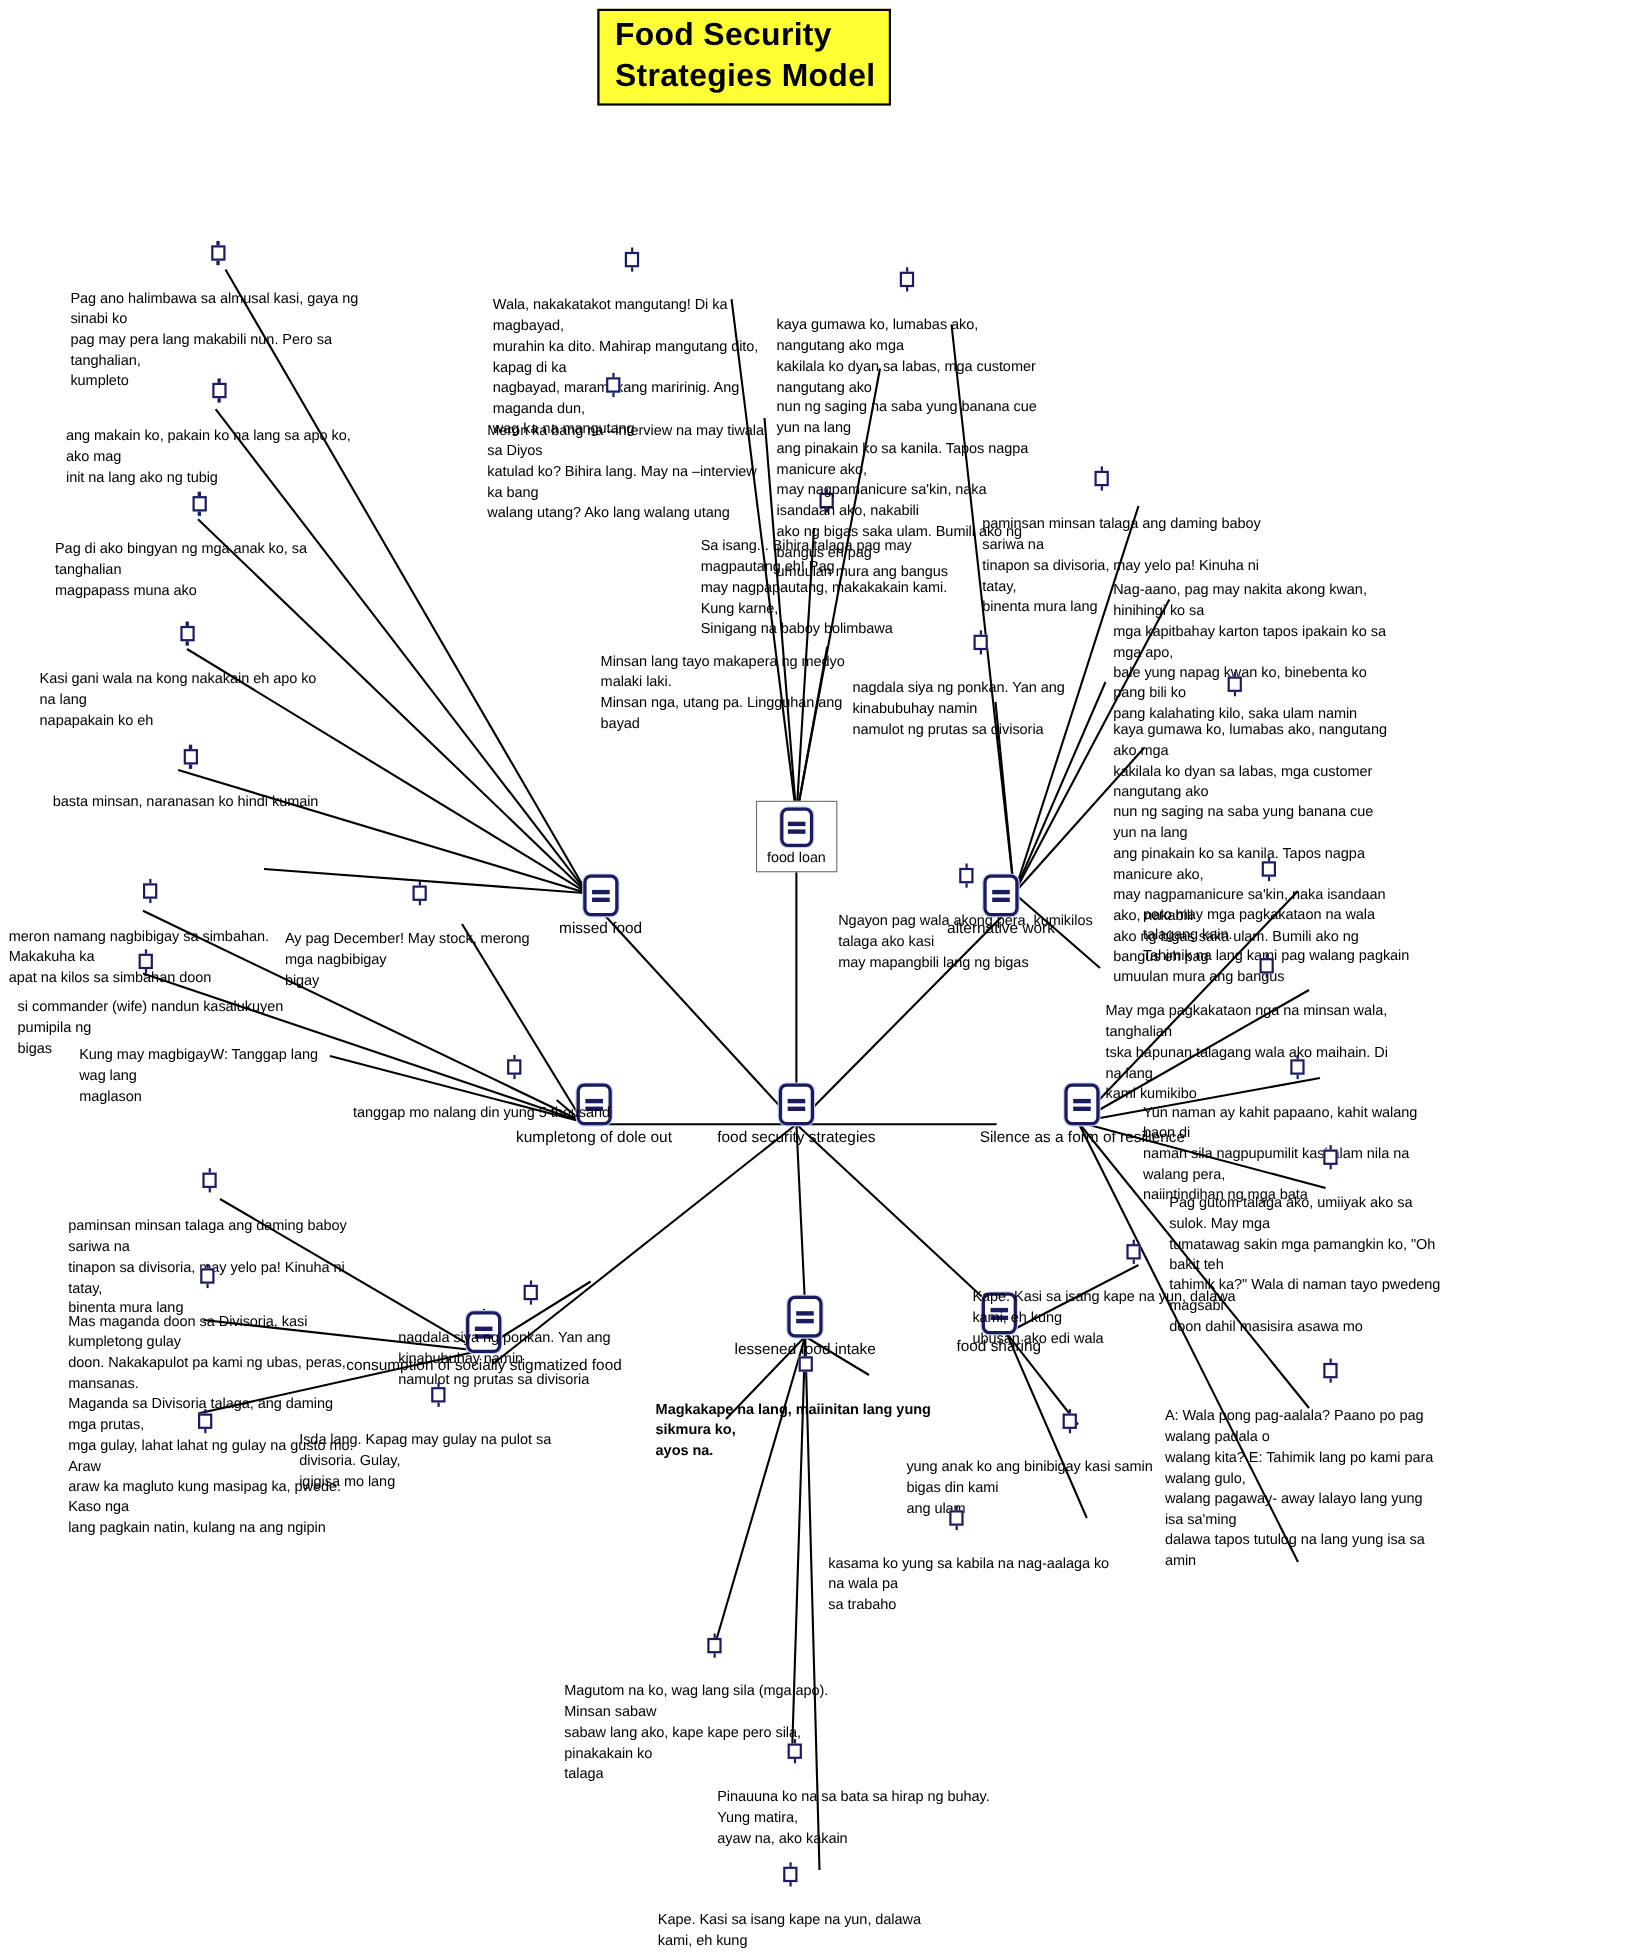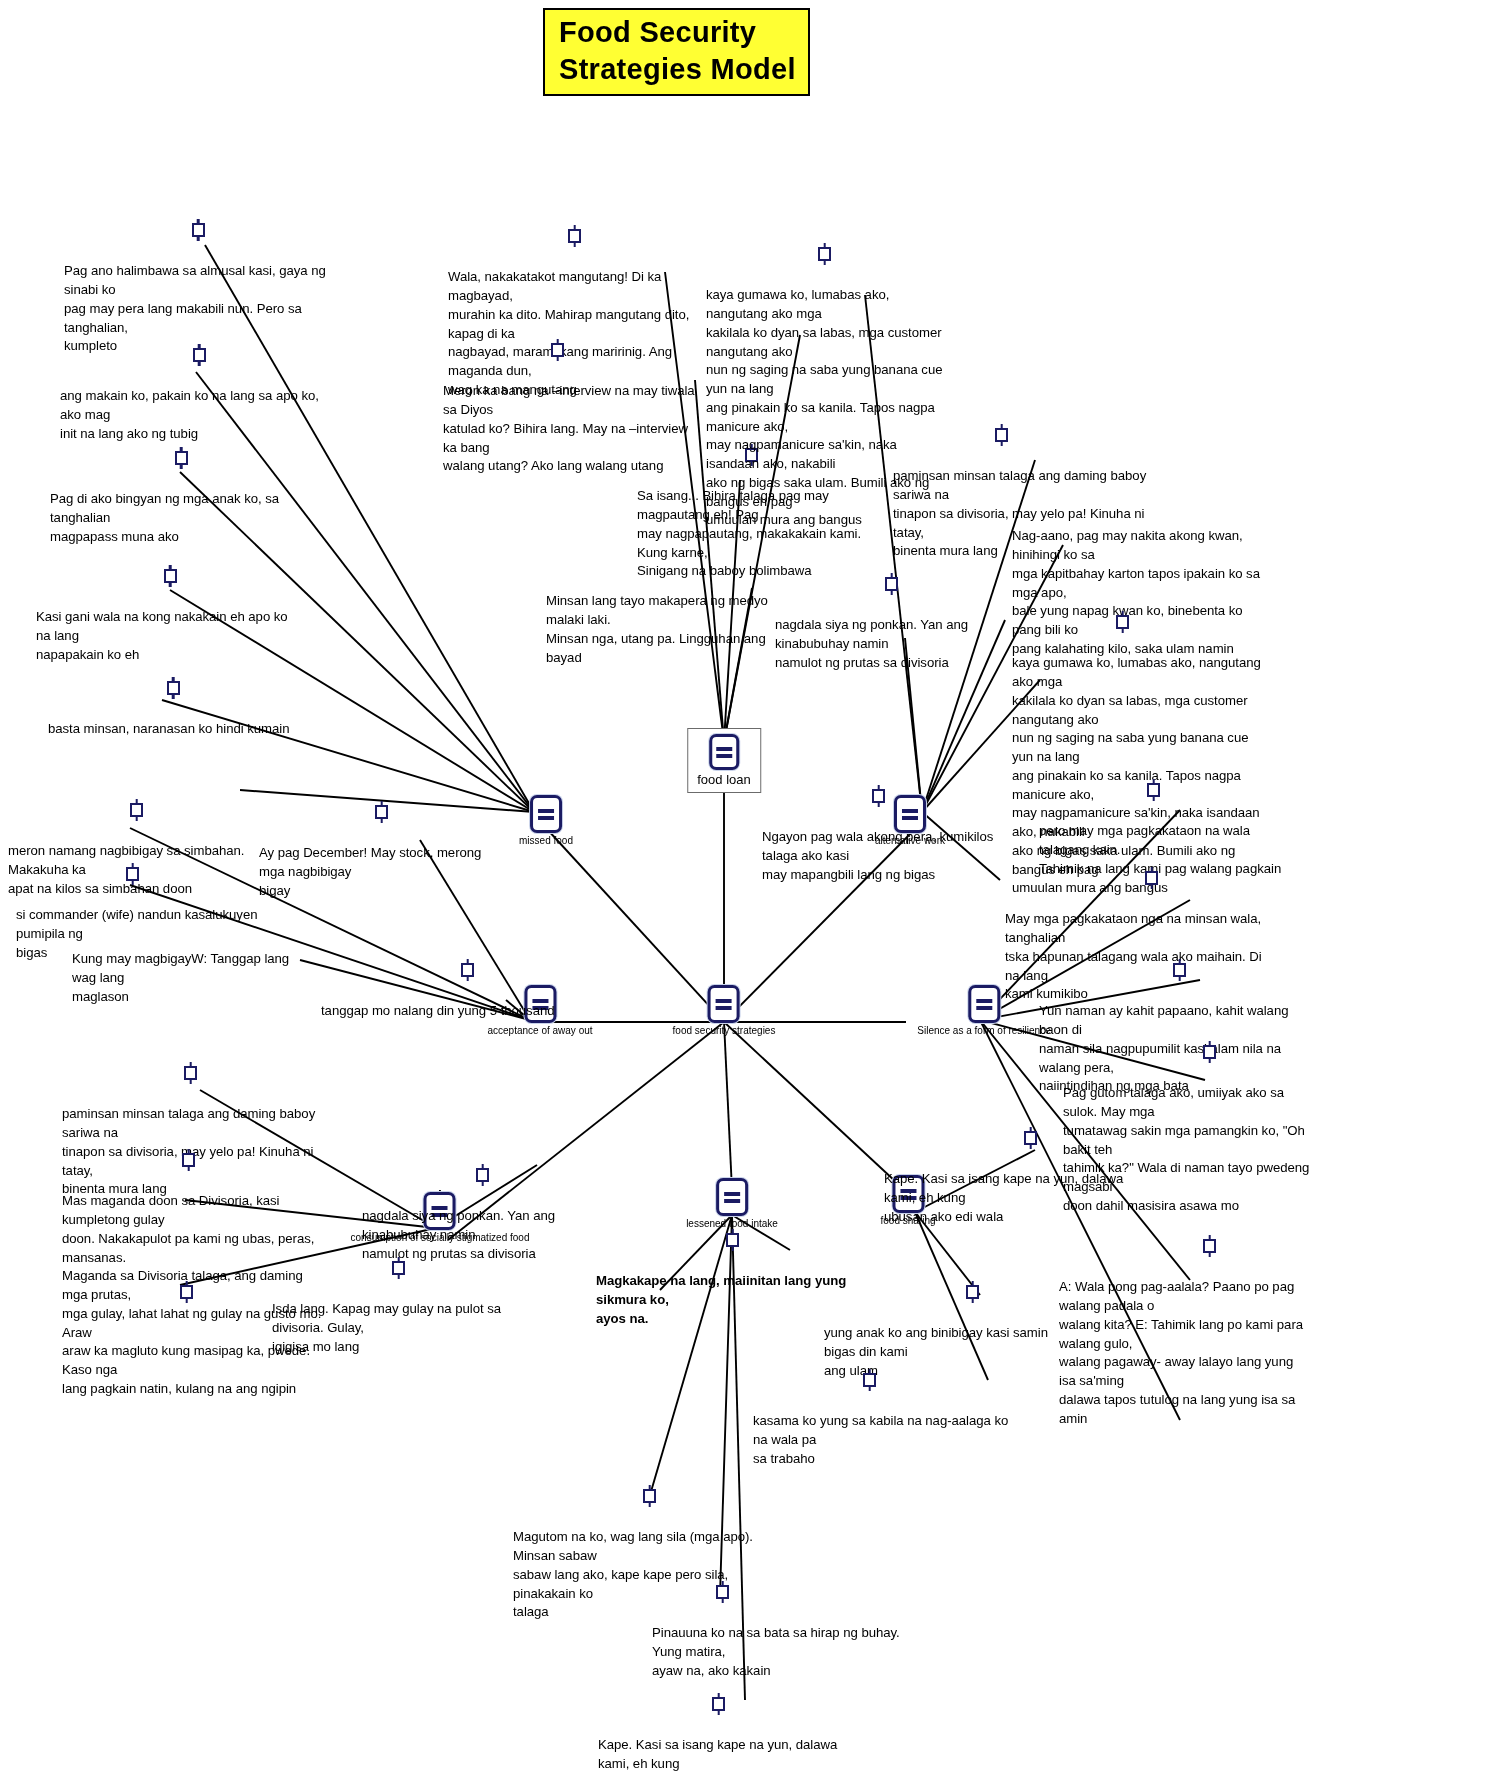--- a/index.html
+++ b/index.html
@@ -68,21 +68,21 @@
     box-shadow: 0 0 0 1px #c9d3ea;
   }
   .concept-glyph i {
     display: block;
     width: 16px;
     height: 4px;
     background: #1b1b63;
   }
   .node-label {
     margin-top: 2px;
-    font-size: 10px;
+    font-size: 14px;
     color: #000000;
     line-height: 1.25;
     white-space: nowrap;
   }
 
   
   .node.major .concept-glyph {
     width: 32px;
     height: 38px;
   }
@@ -238,21 +238,21 @@
         <i></i>
       </div>
     <div class="node-label">alternative work</div>
   </div>
 
   <div class="node major" style="left:540px; top:985px;">
     <div class="concept-glyph">
         <i></i>
         <i></i>
       </div>
-    <div class="node-label">acceptance of away out</div>
+    <div class="node-label">kumpletong of dole out</div>
   </div>
 
   <div class="node major" style="left:984px; top:985px;">
     <div class="concept-glyph">
         <i></i>
         <i></i>
       </div>
     <div class="node-label">Silence as a form of resilience</div>
   </div>
 

